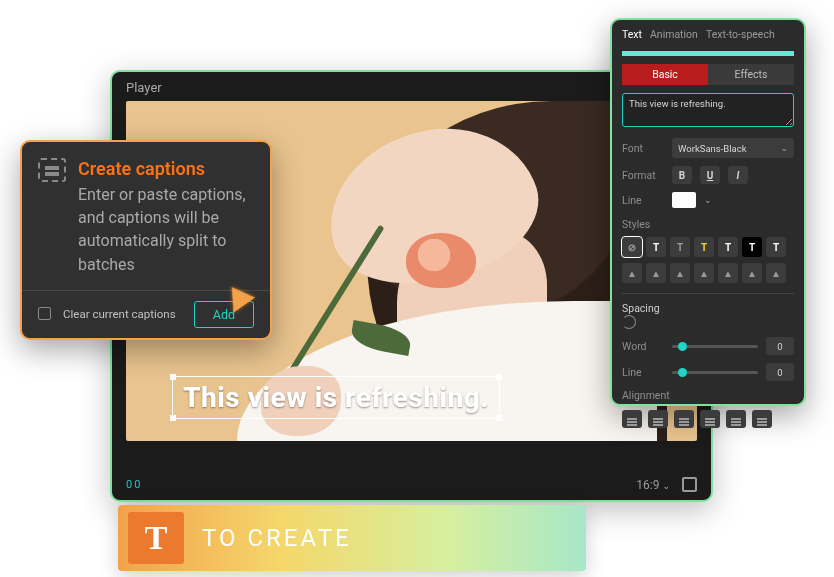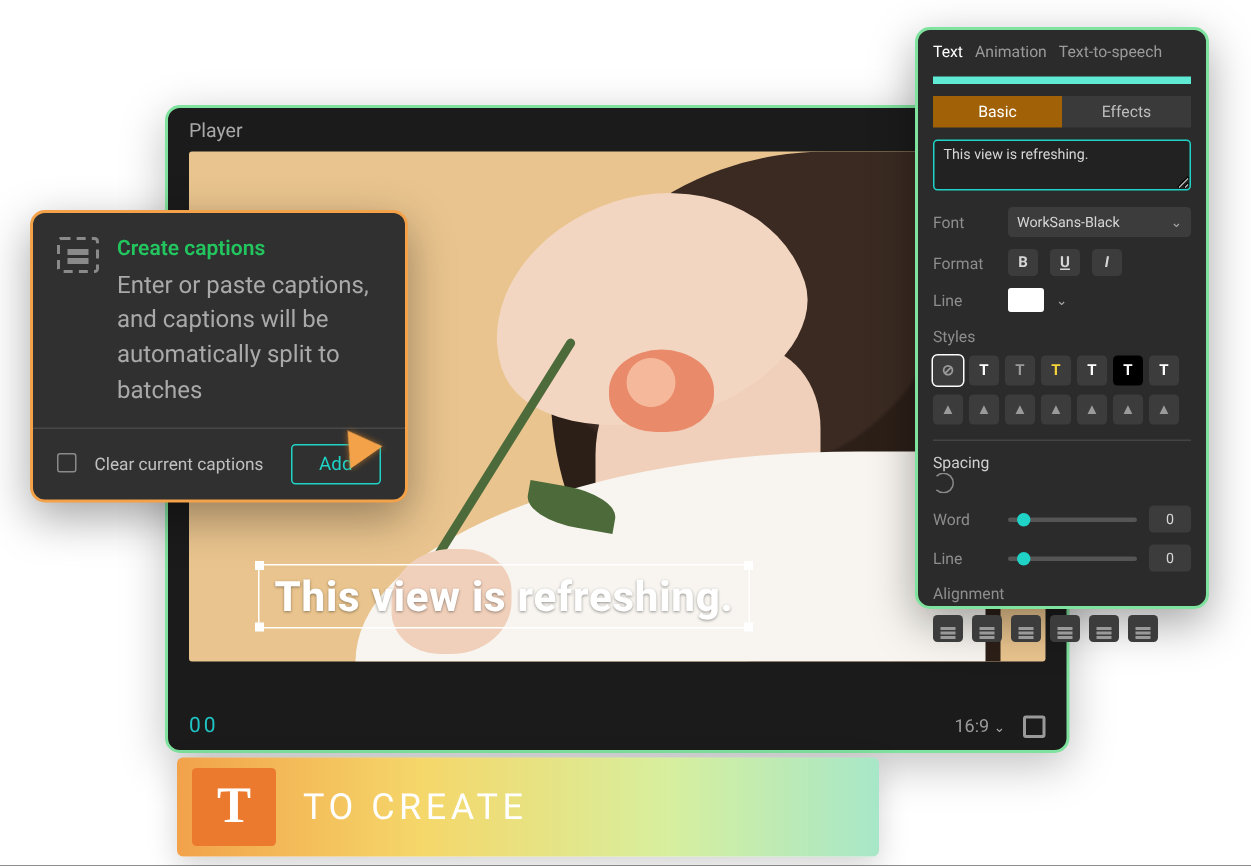--- a/index.html
+++ b/index.html
@@ -97,21 +97,21 @@
   .caption-box::before { left: -3px; top: -3px; }
   .caption-box::after  { right: -3px; top: -3px; }
   .caption-box .h1 { left: -3px; bottom: -3px; }
   .caption-box .h2 { right: -3px; bottom: -3px; }
 
   .player-bar {
     position: absolute; left: 14px; right: 14px; bottom: 8px;
     display: flex; align-items: center; justify-content: space-between;
     color: #9a9a9a; font-size: 12px;
   }
-  .player-bar .time { color: #20c4c4; letter-spacing: 2px; font-size: 14px;}
+  .player-bar .time { color: #20c4c4; letter-spacing: 2px; font-size: 11px;}
   .player-bar .right { display: flex; align-items: center; gap: 12px; }
   .fs-icon { width: 15px; height: 15px; border: 2px solid #9a9a9a; border-radius: 2px; display:inline-block; position:relative;}
   .fs-icon::before{content:"";position:absolute;inset:-4px;border:2px solid transparent;}
 
   
   .popover {
     position: absolute; left: 20px; top: 140px;
     width: 252px;
     background: #303030;
     border: 2px solid #f3a24a;
@@ -123,21 +123,21 @@
   .popover-head { display: flex; gap: 12px; }
   .cap-icon {
     width: 28px; height: 24px; flex: none;
     border: 2px dashed #8a8a8a; border-radius: 3px;
     position: relative;
   }
   .cap-icon::after{
     content:""; position:absolute; left:5px; right:5px; top:6px; height:4px;
     background:#8a8a8a; box-shadow: 0 6px 0 #8a8a8a;
   }
-  .popover h3 { color:#22c55e; font-size: 14px; font-weight:600; margin-bottom:4px;}
+  .popover h3 { color:#f97316; font-size: 18px; font-weight:600; margin-bottom:4px;}
   .popover p  { font-size: 16px; color:#a9a9a9; line-height:1.45; }
   .popover-foot {
     display:flex; align-items:center; justify-content:space-between;
     border-top:1px solid #484848; margin:14px -16px -12px; padding:10px 16px;
   }
   .clear { display:flex; align-items:flex-start; gap:12px; font-size:11.5px; color:#c0c0c0;}
   .checkbox { width:13px; height:13px; border:1px solid #8a8a8a; border-radius:2px; display:inline-block;}
   .add-btn {
     border:1px solid #1fd3c6; color:#1fd3c6; background:transparent;
     padding:5px 18px; font-size:12.5px; border-radius:3px; cursor:pointer;
@@ -161,21 +161,21 @@
     border-radius:10px;
     color:#d6d6d6;
     padding: 8px 10px 10px;
     font-size: 10.5px;
     box-shadow: 0 10px 30px rgba(0,0,0,.35);
   }
   .tabs { display:flex; gap:8px; color:#9a9a9a; border-bottom:5px solid #5eead4; padding-bottom:10px;}
   .tabs .active{ color:#fff; }
   .subtabs { display:flex; margin:8px 0; }
   .subtabs div { flex:1; text-align:center; padding:4px 0; color:#bdbdbd; background:#3a3a3a;}
-  .subtabs .active{ background:#a16207; color:#fff; }
+  .subtabs .active{ background:#b91c1c; color:#fff; }
   .textarea {
     width:100%; height:34px; background:#222; border:1px solid #1fd3c6;
     border-radius:3px; color:#d6d6d6; padding:4px 6px; font-size:9.5px;
   }
   .row { display:flex; align-items:center; gap:8px; margin-top:8px;}
   .lbl { width:42px; color:#8d8d8d; }
   .select {
     flex:1; height:20px; background:#3c3c3c; border-radius:3px;
     display:flex; align-items:center; justify-content:space-between;
     padding:0 6px; font-size:9.5px;

